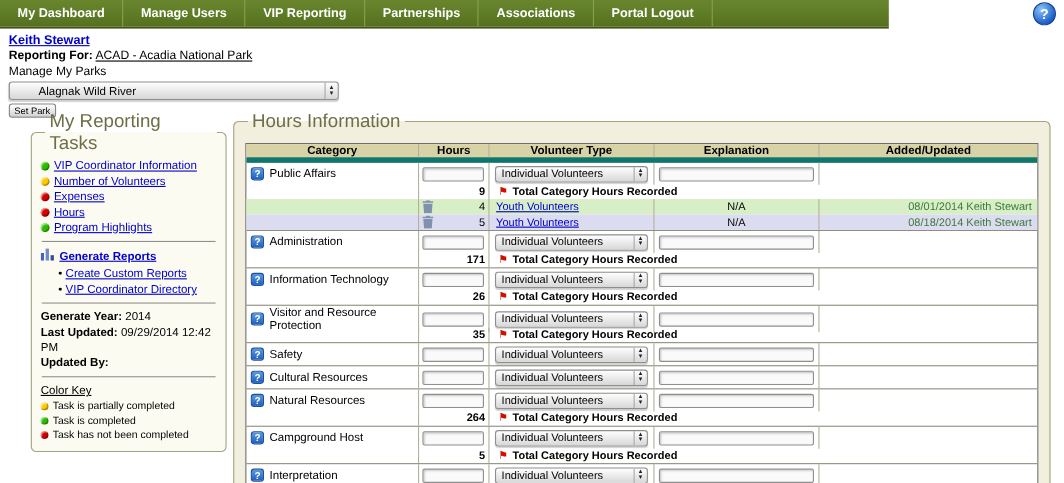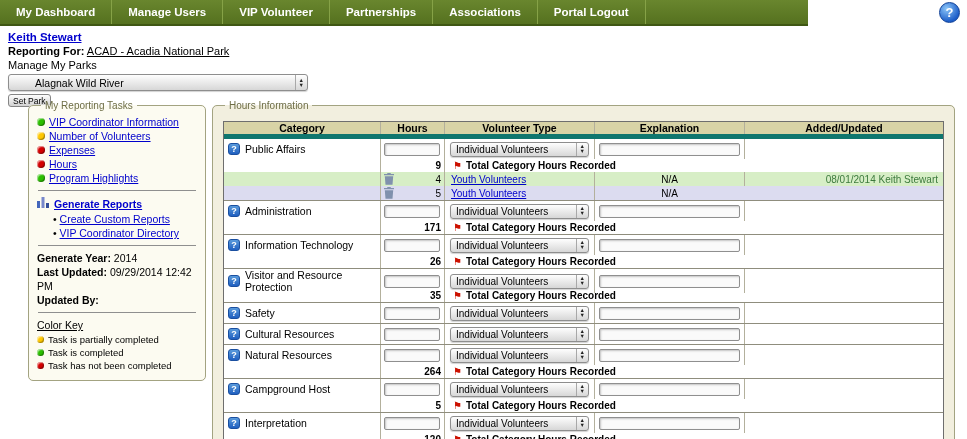--- a/index.html
+++ b/index.html
@@ -33,21 +33,21 @@
   .arrows { display:inline-flex; flex-direction:column; align-items:center; justify-content:center;
             font-size:5.5px; line-height:5px; color:#222; padding:0 3px; margin-left:4px;
             border-left:1px solid #a8a8a8; align-self:stretch; }
   .parksel { width:300px; height:17px; margin-top:3px; font-size:10.5px; padding-left:26px; }
   .setpark { display:block; margin-top:3px; font-size:8.5px; height:13px; line-height:10px; padding:0 4px;
              background:linear-gradient(#fefefe,#d2d2d2); border:1px solid #858585; border-radius:3px; cursor:pointer;
              font-family:"Liberation Sans","DejaVu Sans",sans-serif; }
 
   
   fieldset { border:1px solid #a3a381; border-radius:5px; background:#fcfbf1; margin:0; padding:4px 8px 8px 8px; }
-  legend { font-size:10px; color:#6e6e46; padding:0 4px; margin-left:4px; background:transparent; }
+  legend { font-size:17px; color:#6e6e46; padding:0 4px; margin-left:4px; background:transparent; }
 
   .tasks { position:absolute; left:28px; top:100px; width:178px; font-size:10.5px; }
   .titem { display:flex; align-items:center; gap:4px; line-height:14px; }
   .dot { width:8px; height:8px; border-radius:50%; display:inline-block; flex:0 0 auto;
          box-shadow:inset -1px -1px 1px rgba(0,0,0,.35), inset 1px 1px 1px rgba(255,255,255,.6); }
   .tasks a { color:#0000cc; text-decoration:underline; cursor:pointer; }
   hr.sep { border:none; border-top:1px solid #8f8f8f; margin:5px 1px; }
   .genrep { display:flex; align-items:center; gap:4px; font-weight:bold; line-height:15px; }
   .rlink { padding-left:16px; line-height:14px; }
   .meta { line-height:14px; }
@@ -89,21 +89,21 @@
   .det-added { justify-content:flex-end !important; padding-right:5px; font-size:10px; }
 </style>
 </head>
 <body>
 
 <div class="page">
 
   <div class="nav" id="nav">
       <div class="nav-item">My Dashboard</div>
       <div class="nav-item">Manage Users</div>
-      <div class="nav-item">VIP Volunteer</div>
+      <div class="nav-item">VIP Reporting</div>
       <div class="nav-item">Partnerships</div>
       <div class="nav-item">Associations</div>
       <div class="nav-item">Portal Logout</div>
     </div>
   <div class="help">?</div>
 
   <div class="hdr">
     <a class="user">Keith Stewart</a>
     <div class="rline">
       <b>Reporting For:</b>
@@ -247,20 +247,21 @@
                 <svg width="10" height="12" viewBox="0 0 10 12">
                   <path fill="#8091ad" d="M3.5 0h3l.5 1H10v1.3H0V1h3zM.8 3.2h8.4l-.7 8.6H1.5z"></path>
                 </svg>
               </span>
               <span>5</span>
             </div>
             <div class="det-type">
               <a>Youth Volunteers</a>
             </div>
             <div class="det-expl">N/A</div>
+            <div class="det-added" style="color: rgb(60, 122, 60);">08/18/2014 Keith Stewart</div>
           </div>
         </div>
         <div class="hblock">
           <div class="grid5 hl-in">
             <div class="cell-pad">
               <span class="qicon">?</span>
               <span>Administration</span>
             </div>
             <div>
               <input class="tinput w-hours" type="text" style="">

